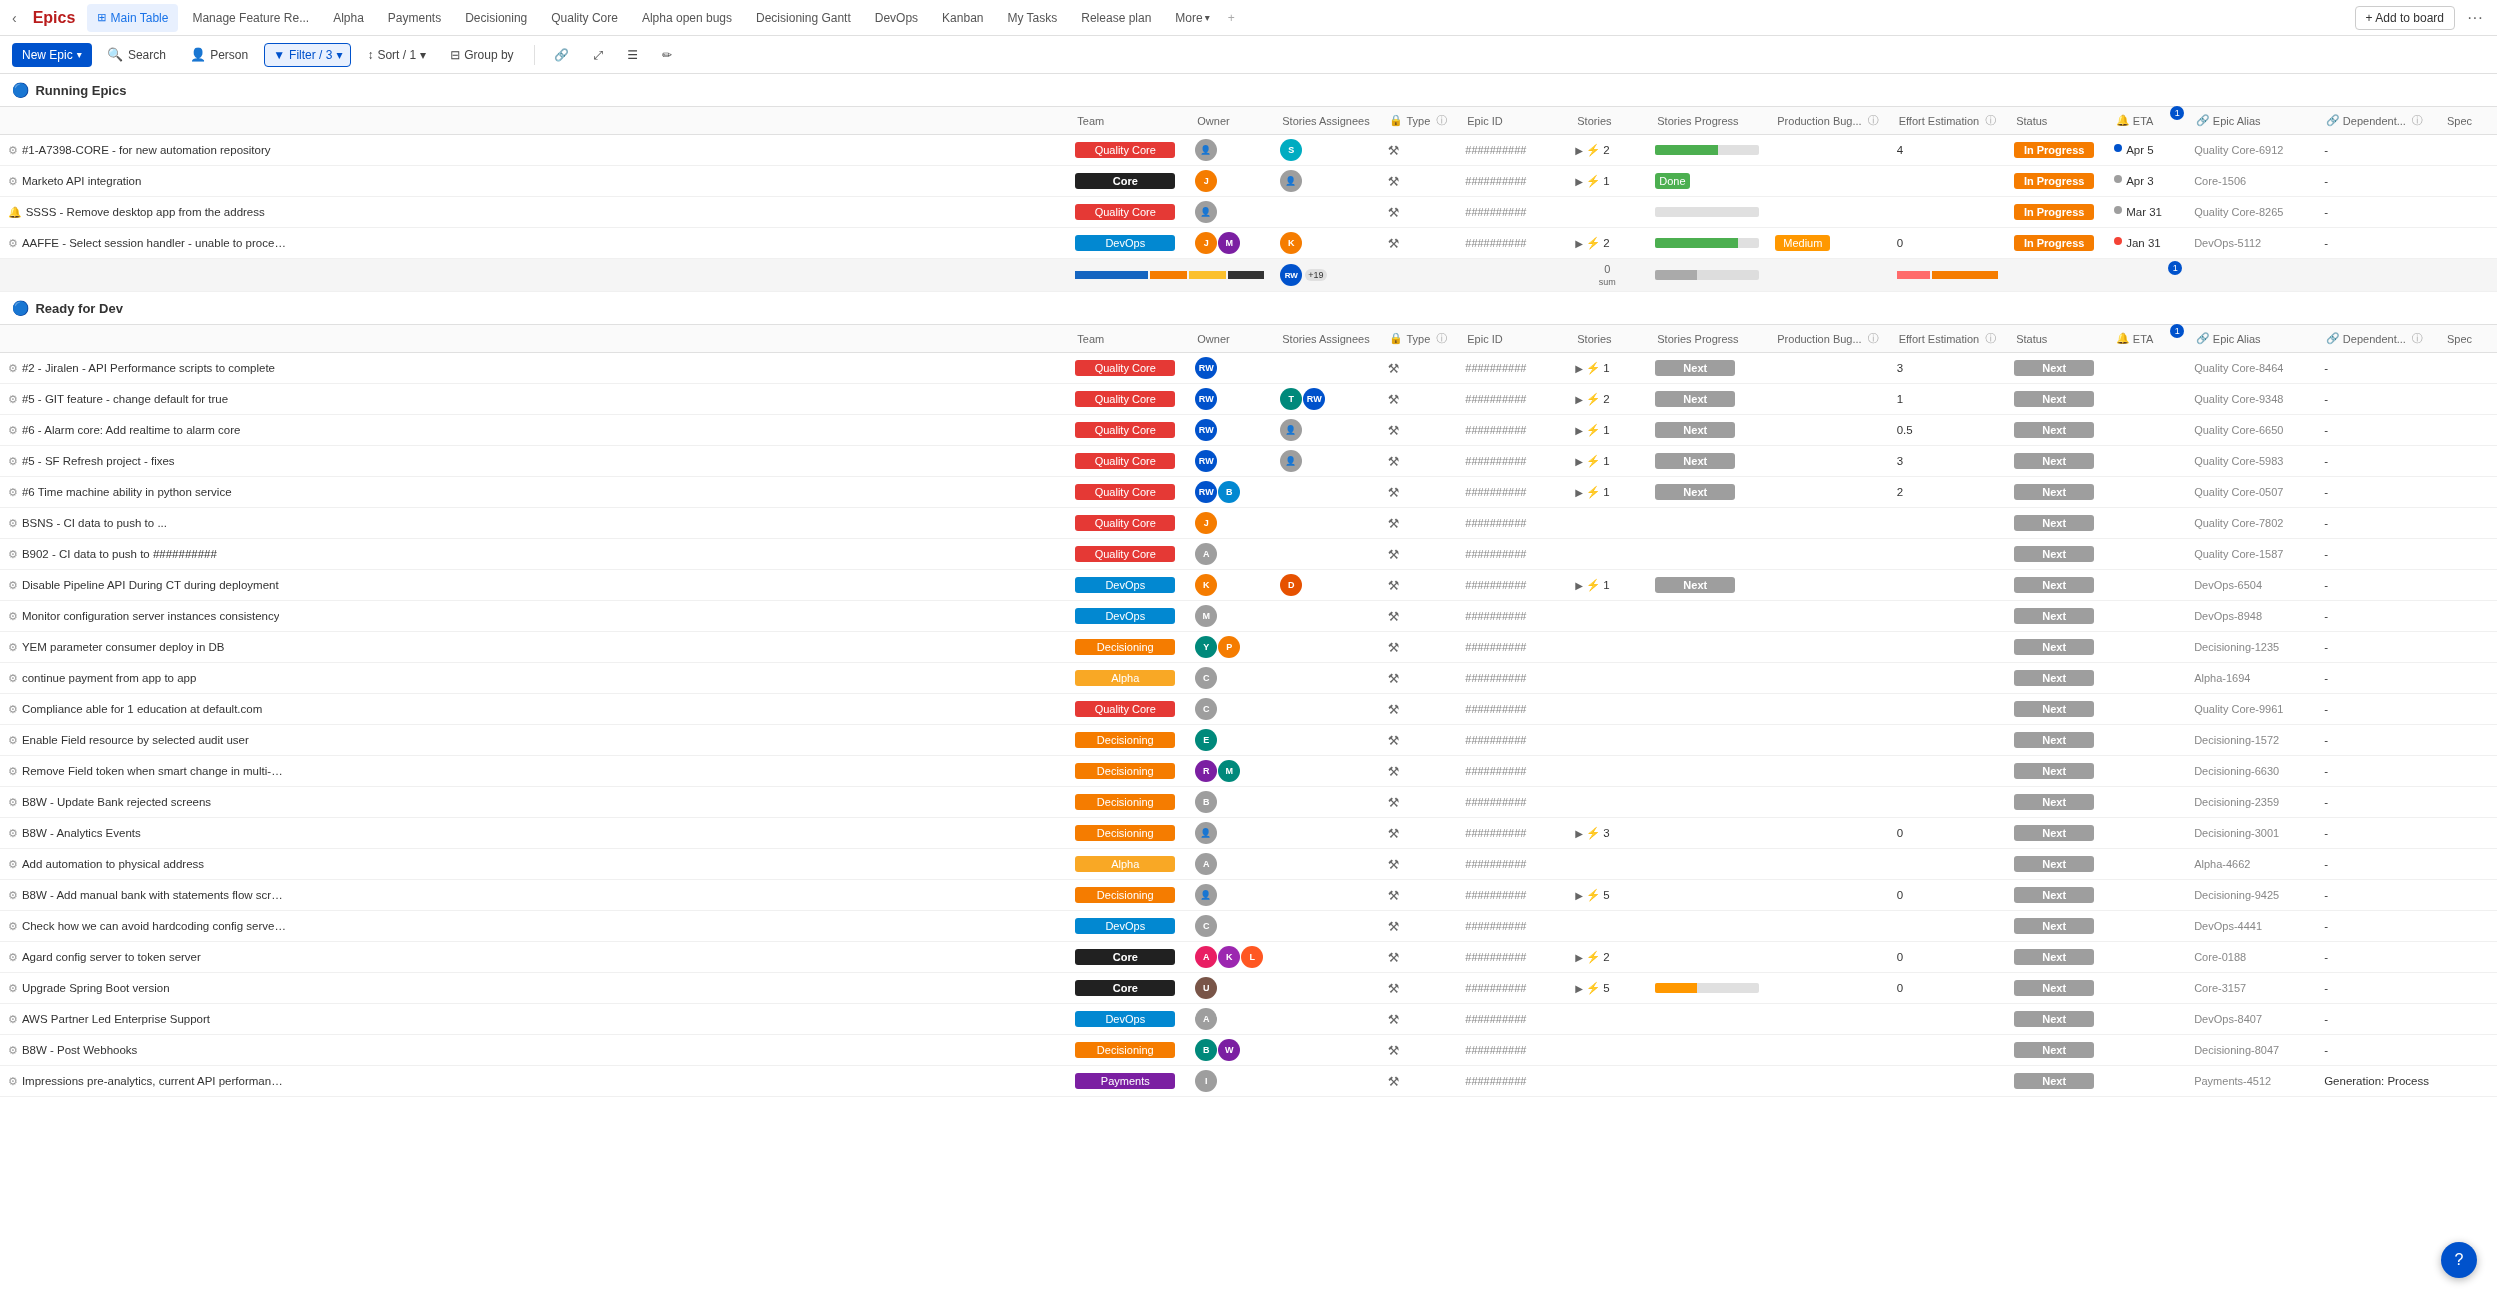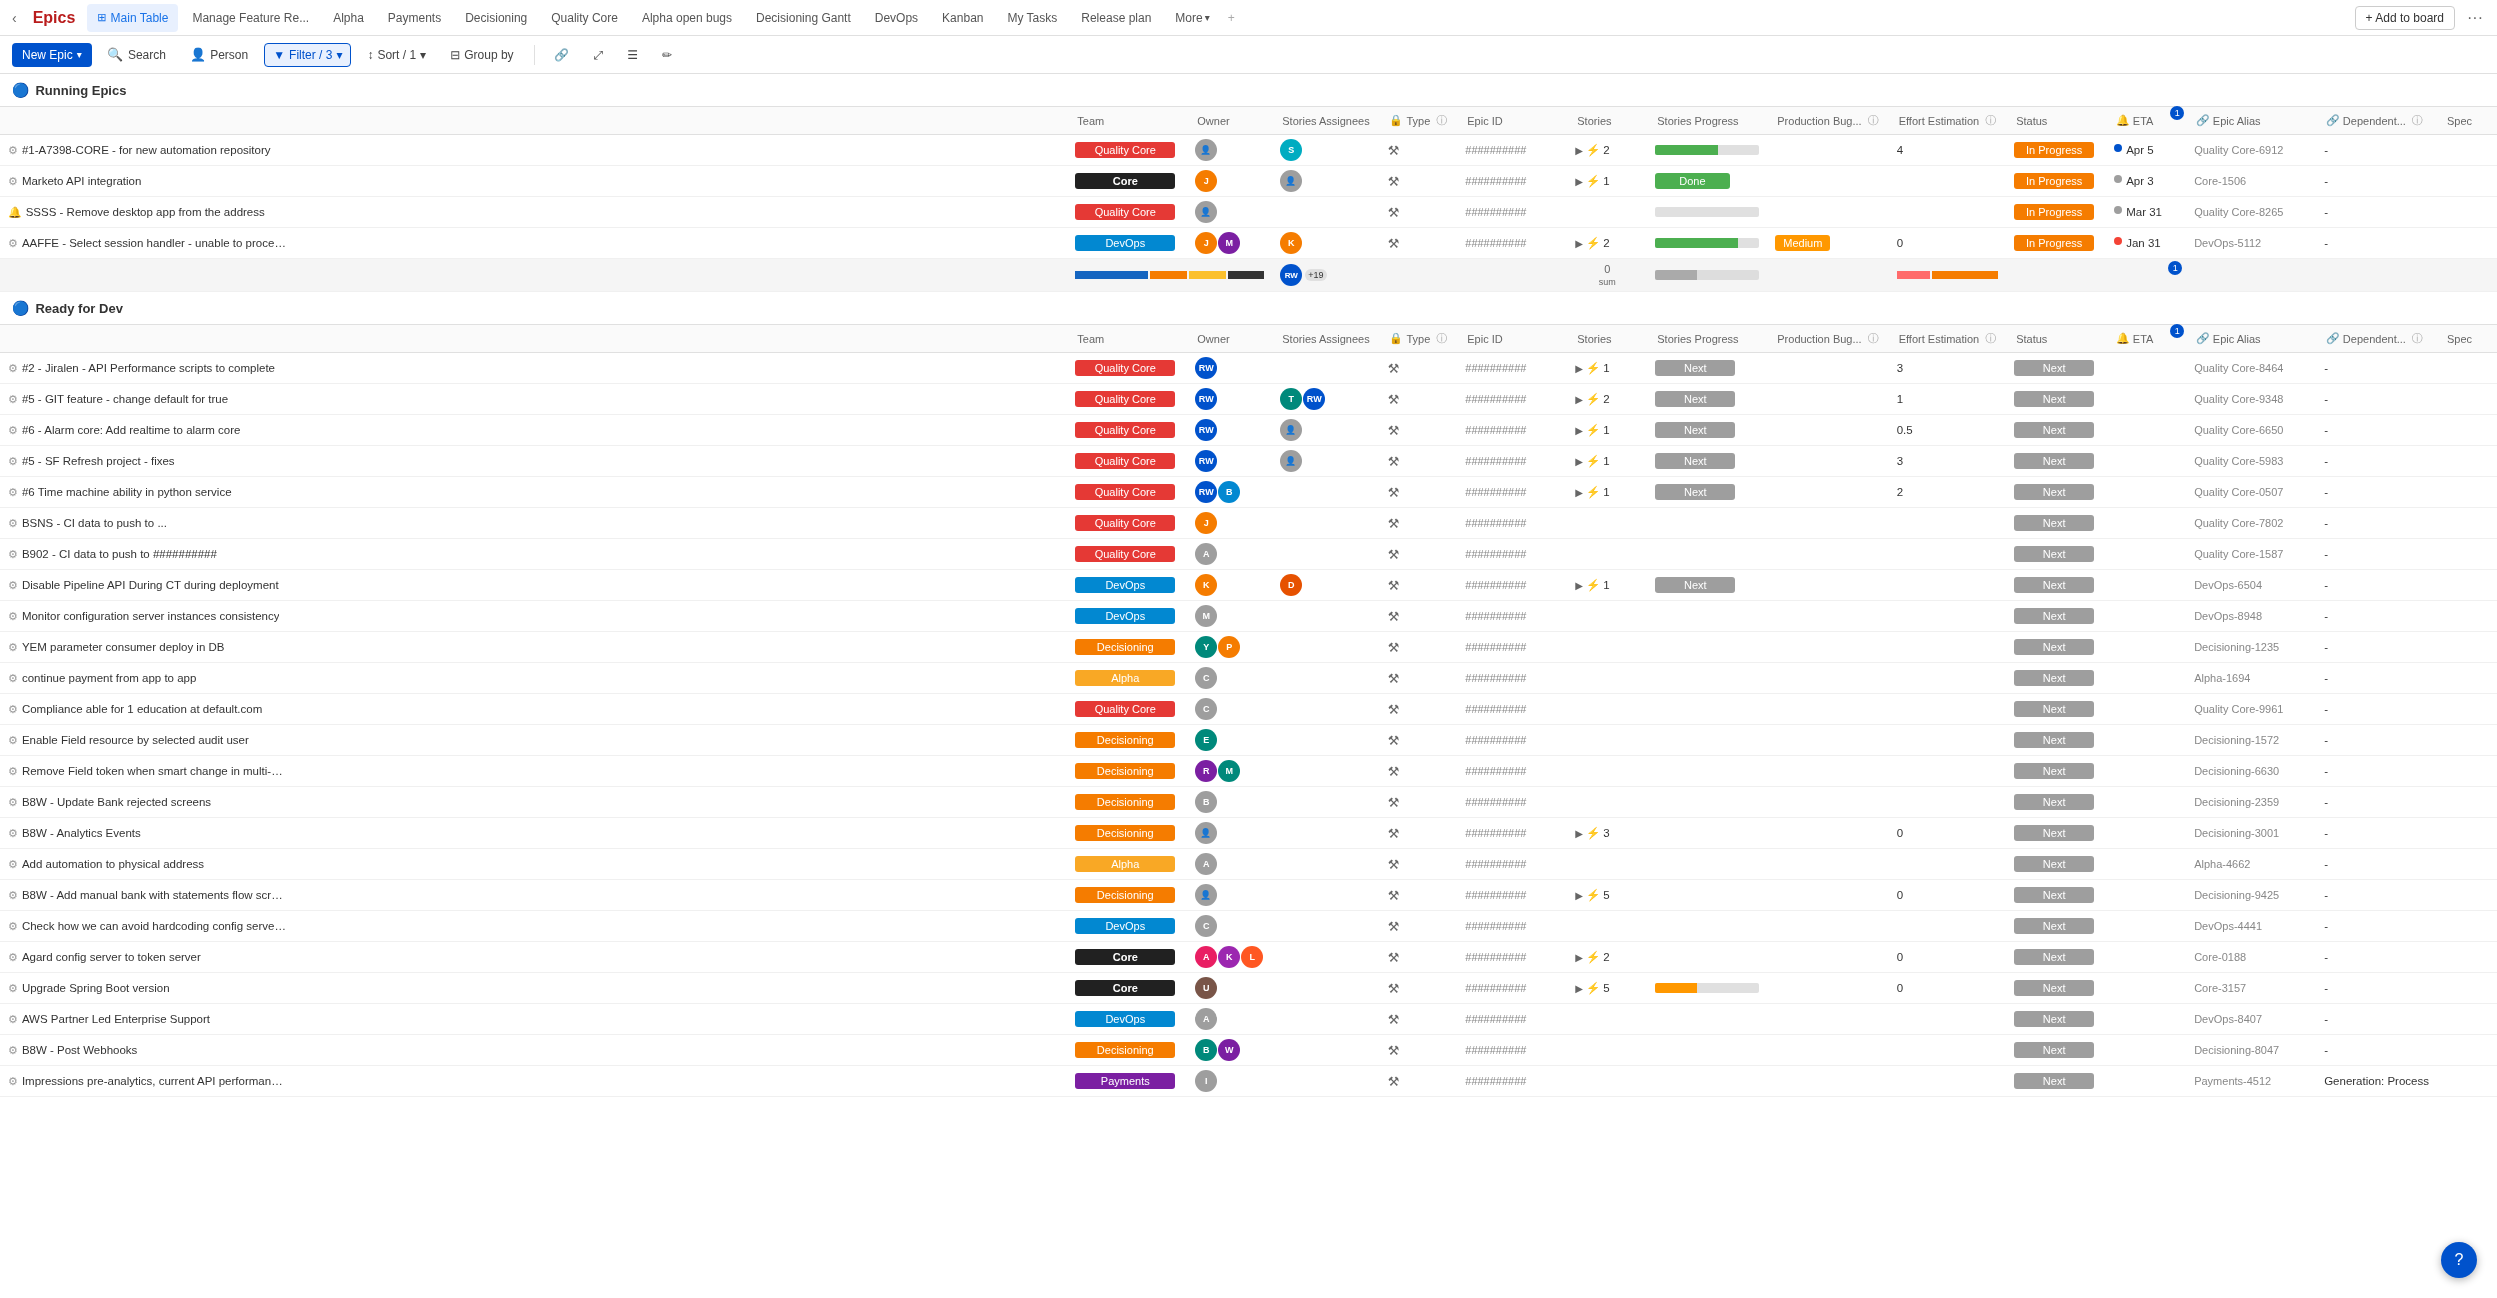--- a/index.html
+++ b/index.html
@@ -93,21 +93,21 @@
     }
     .badge-quality-core { background: #e53935; }
     .badge-core { background: #212121; font-weight: bold; }
     .badge-devops { background: #0288d1; }
     .badge-decisioning { background: #f57c00; }
     .badge-alpha { background: #f9a825; }
     
     
     .status-badge {
       display: inline-block; padding: 2px 8px; border-radius: 3px; font-size: 11px;
-      font-weight: 400; color: #fff; text-align: center; min-width: 80px;
+      font-weight: 700; color: #fff; text-align: center; min-width: 80px;
     }
     .status-in-progress { background: #f57c00; }
     .status-next { background: #9e9e9e; color: #fff; }
     
     
     .avatar {
       width: 22px; height: 22px; border-radius: 50%; display: inline-flex;
       align-items: center; justify-content: center; font-size: 9px; color: #fff;
       font-weight: 600; margin-right: 1px;
     }
@@ -122,21 +122,21 @@
       background: #e0e0e0; color: #333; font-size: 9px; padding: 1px 3px;
       border-radius: 8px; margin-left: 2px;
     }
     
     
     .progress-bar { height: 10px; background: #e0e0e0; border-radius: 2px; min-width: 80px; overflow: hidden; }
     .progress-fill { height: 100%; }
     .progress-green { background: #4caf50; }
     .progress-orange { background: #ff9800; }
     
-    .done-badge { background: #4caf50; color: #fff; padding: 2px 24px; border-radius: 3px; font-size: 11px; }
+    .done-badge { background: #4caf50; color: #fff; padding: 2px 4px; border-radius: 3px; font-size: 11px; }
     .medium-badge { background: #ff9800; color: #fff; padding: 2px 8px; border-radius: 3px; font-size: 11px; }
     
     
     .stories-cell { display: flex; align-items: center; gap: 3px; }
     .stories-expand { color: #666; font-size: 10px; cursor: pointer; }
     
     
     .type-icon { font-size: 13px; color: #666; }
     
     

